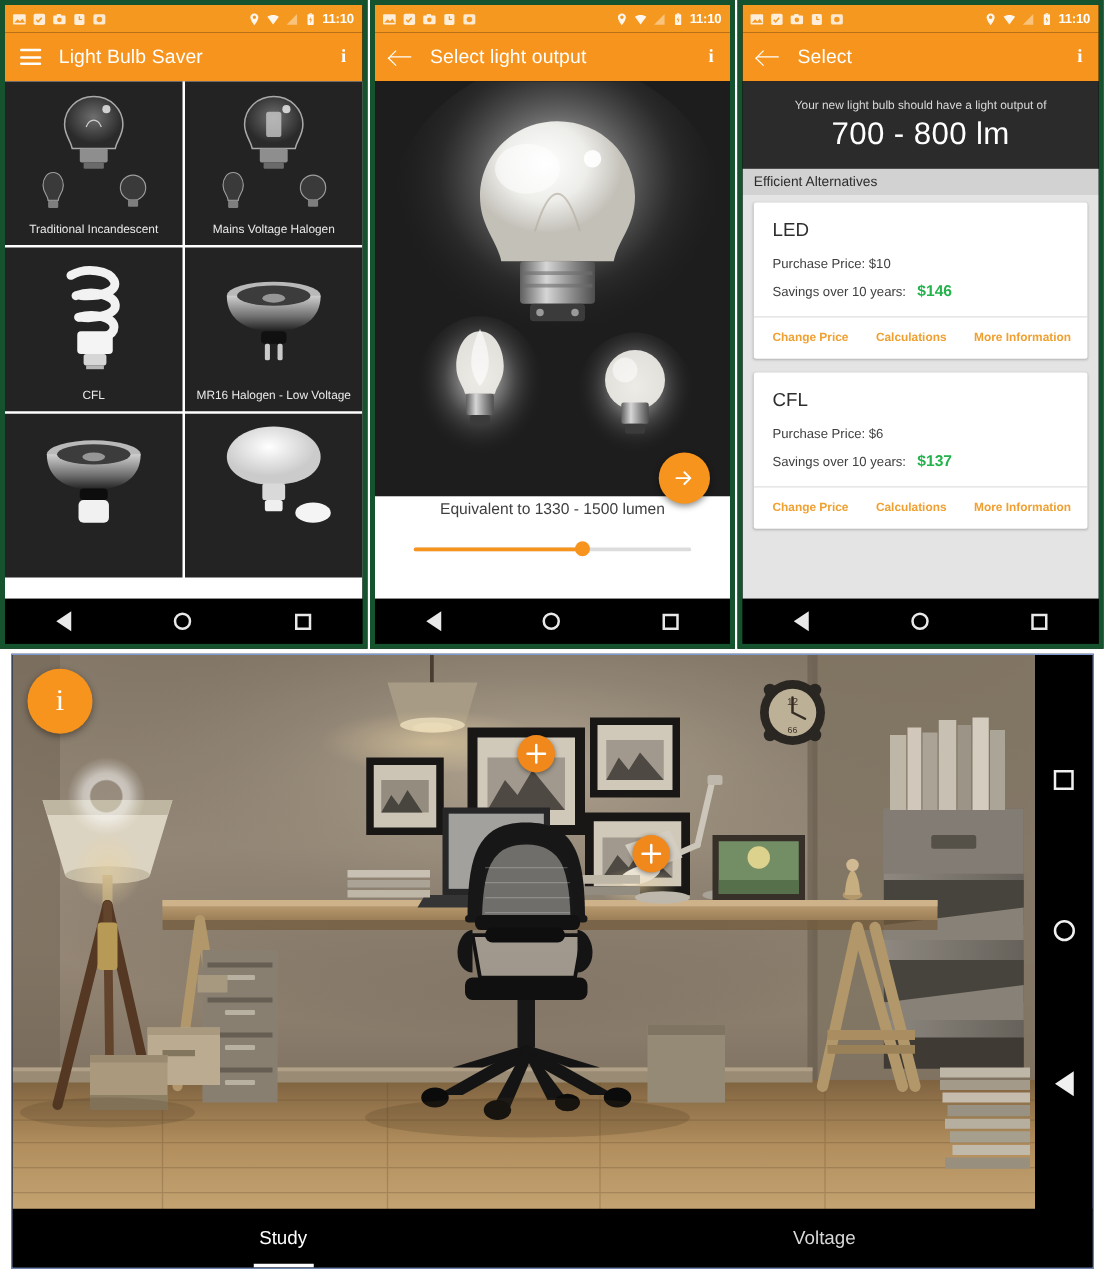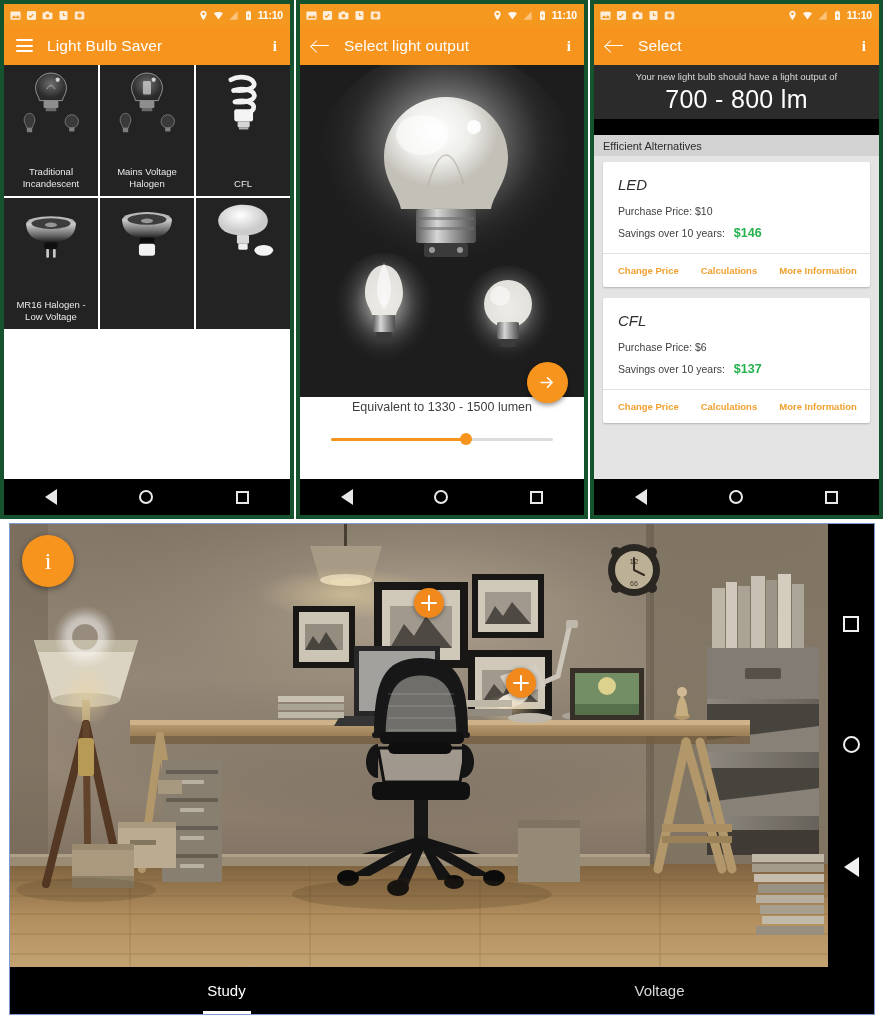--- a/index.html
+++ b/index.html
@@ -63,21 +63,21 @@
     position:absolute; left:0; bottom:0; width:100%; height:36px; background:#000;
     display:flex; align-items:center; justify-content:space-around;
   }
   .nav-back { width:0;height:0;border-top:8px solid transparent;border-bottom:8px solid transparent;border-right:12px solid #e8e8e8; }
   .nav-home { width:14px;height:14px;border:2px solid #e8e8e8;border-radius:50%; }
   .nav-recent { width:13px;height:13px;border:2px solid #e8e8e8; }
 
   
   .bulb-grid {
     position:absolute; left:0; top:61px; right:0; bottom:36px;
-    background:#ffffff; display:grid; grid-template-columns:1fr 1fr 1fr;
+    background:#ffffff; display:grid; grid-template-columns:1fr 1fr;
     grid-auto-rows:131px; gap:2px; overflow:hidden;
   }
   .bulb-cell {
     background:#232323; position:relative; display:flex;
     flex-direction:column; align-items:center; justify-content:flex-end;
     padding-bottom:6px; overflow:hidden;
   }
   .bulb-cell .label {
     color:#e9e9e9; font-size:9.5px; text-align:center; line-height:12px;
     padding:0 4px; z-index:3;
@@ -101,40 +101,40 @@
   .fab {
     position:absolute; width:41px; height:41px; border-radius:50%;
     background:#f7941d; right:16px; top:358px; z-index:9;
     box-shadow:0 2px 5px rgba(0,0,0,.45);
     display:flex; align-items:center; justify-content:center;
   }
   .fab svg { display:block; }
 
   
   .res-head {
-    position:absolute; left:0; top:61px; right:0; height:54px; background:#2b2b2b;
+    position:absolute; left:0; top:61px; right:0; height:70px; background:#2b2b2b;
     display:flex; flex-direction:column; align-items:center; justify-content:center;
   }
   .res-head .sub { color:#d9d9d9; font-size:9.5px; }
   .res-head .big { color:#ffffff; font-size:25px; margin-top:3px; letter-spacing:.3px; }
   .res-section {
     position:absolute; left:0; top:131px; right:0; height:21px; background:#d2d2d2;
     display:flex; align-items:center; padding-left:9px;
   }
   .res-section span { font-size:11px; color:#2c2c2c; }
   .res-body {
     position:absolute; left:0; top:152px; right:0; bottom:36px; background:#e4e4e4;
     padding:6px 9px 0 9px; overflow:hidden;
   }
   .card {
     background:#fff; border-radius:2px; margin-bottom:11px;
     box-shadow:0 1px 2px rgba(0,0,0,.22);
   }
   .card-main { padding:14px 15px 13px 15px; }
-  .card-title { font-size:15px; color:#2e2e2e; margin-bottom:12px;font-style:italic; }
+  .card-title { font-size:15px; color:#2e2e2e; margin-bottom:12px; }
   .card-line { font-size:10.5px; color:#404040; margin-bottom:9px; }
   .card-line.last { margin-bottom:0; }
   .savings { color:#24b24c; font-size:12.5px; font-weight:bold; margin-left:9px; }
   .card-actions {
     border-top:1px solid #e0e0e0; padding:11px 15px 11px 15px;
     display:flex; gap:22px;
   }
   .card-actions a {
     color:#f0a030; font-size:9.5px; font-weight:bold; text-decoration:none; white-space:nowrap;
   }

